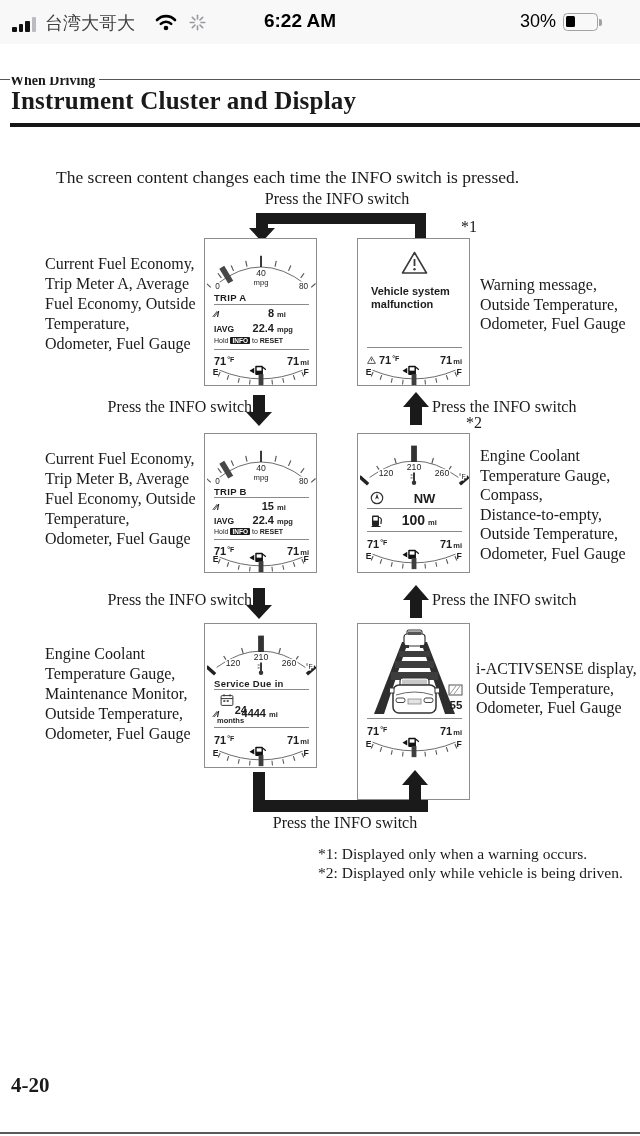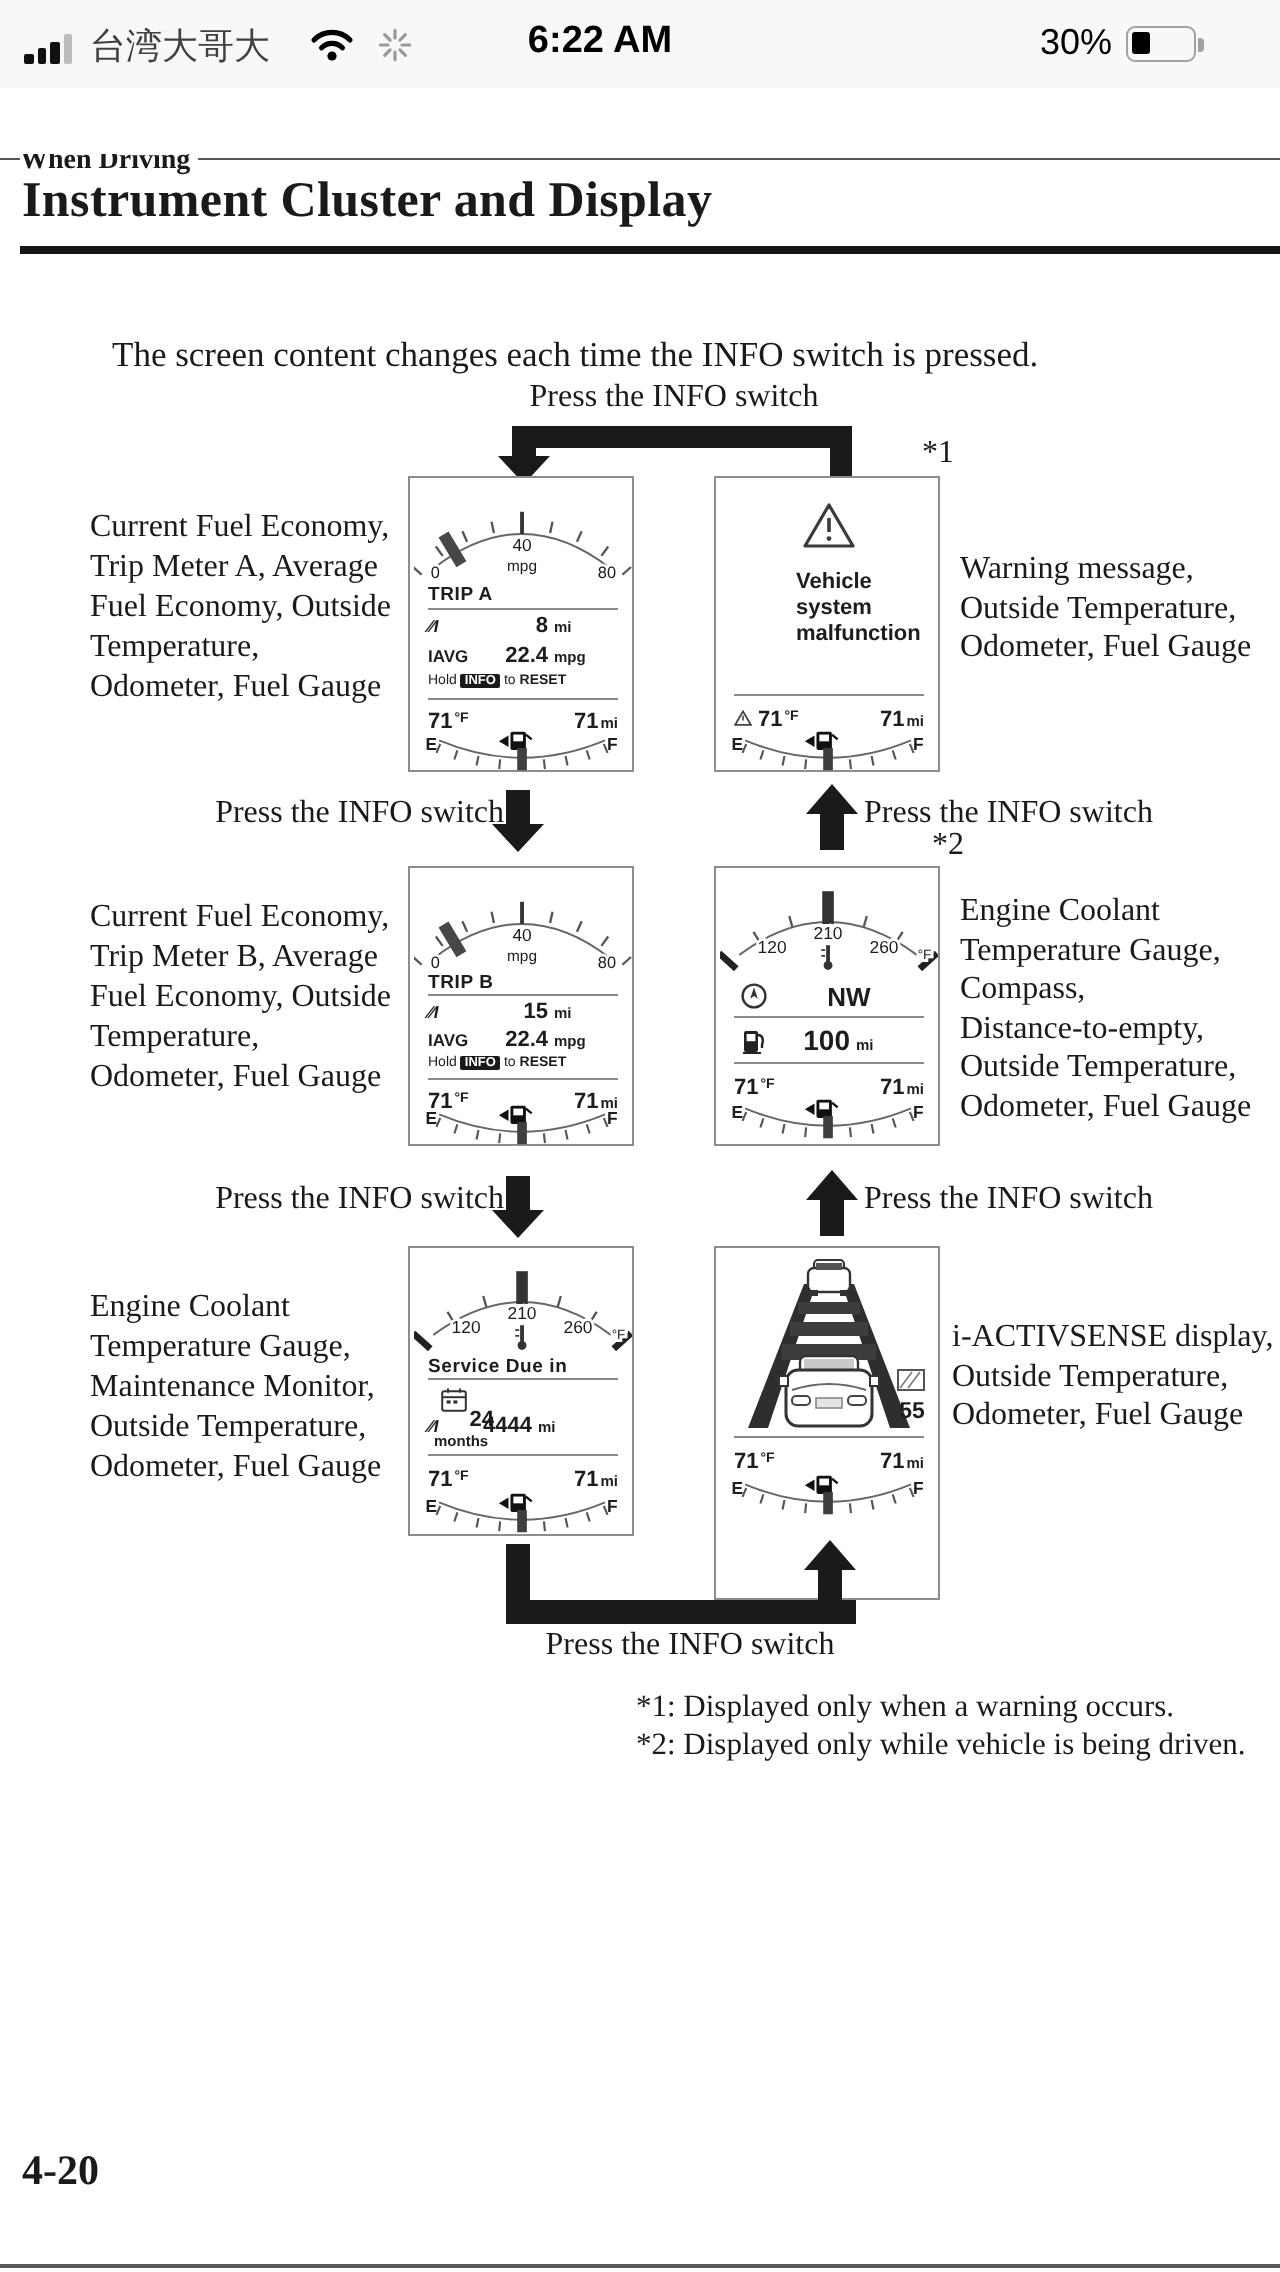--- a/index.html
+++ b/index.html
@@ -181,21 +181,21 @@
       <rect x="53.5" y="10" width="5" height="11.5" fill="#3f3f3f"></rect>
     </svg>
   </div>
 
   <div class="box" style="left:357px;top:238px;height:148px;">
     <svg class="abs" style="left:43px;top:12px;" width="27" height="24" viewBox="0 0 27 24">
       <polygon points="13.5,1.5 25.5,22 1.5,22" stroke="#3a3a3a" stroke-width="1.6" fill="none" stroke-linejoin="round"></polygon>
       <line x1="13.5" y1="8" x2="13.5" y2="15" stroke="#3a3a3a" stroke-width="1.8"></line>
       <circle cx="13.5" cy="18.3" r="1.2" fill="#3a3a3a"></circle>
     </svg>
-    <div class="abs san preline" style="left:13px;top:46px;font-size:11px;font-weight:bold;line-height:13px;color:#1d1d1d;margin-left:27px;">Vehicle system
+    <div class="abs san preline" style="left:13px;top:46px;font-size:11px;font-weight:bold;line-height:13px;color:#1d1d1d;">Vehicle system
 malfunction</div>
     <div class="d-hr" style="top:108px;"></div>
     <div class="d-to" style="top:111px;">
       <span style="display:flex;align-items:baseline;gap:3px;">
         <svg width="9" height="8" viewBox="0 0 9 8" style="position:relative;top:0;">
           <polygon points="4.5,0.7 8.4,7.4 0.6,7.4" stroke="#444" stroke-width="0.9" fill="none"></polygon>
           <line x1="4.5" y1="2.8" x2="4.5" y2="5.2" stroke="#444" stroke-width="0.8"></line>
         </svg>
         <span><span class="t-val">71</span><span class="u-f">°F</span></span>
       </span>

